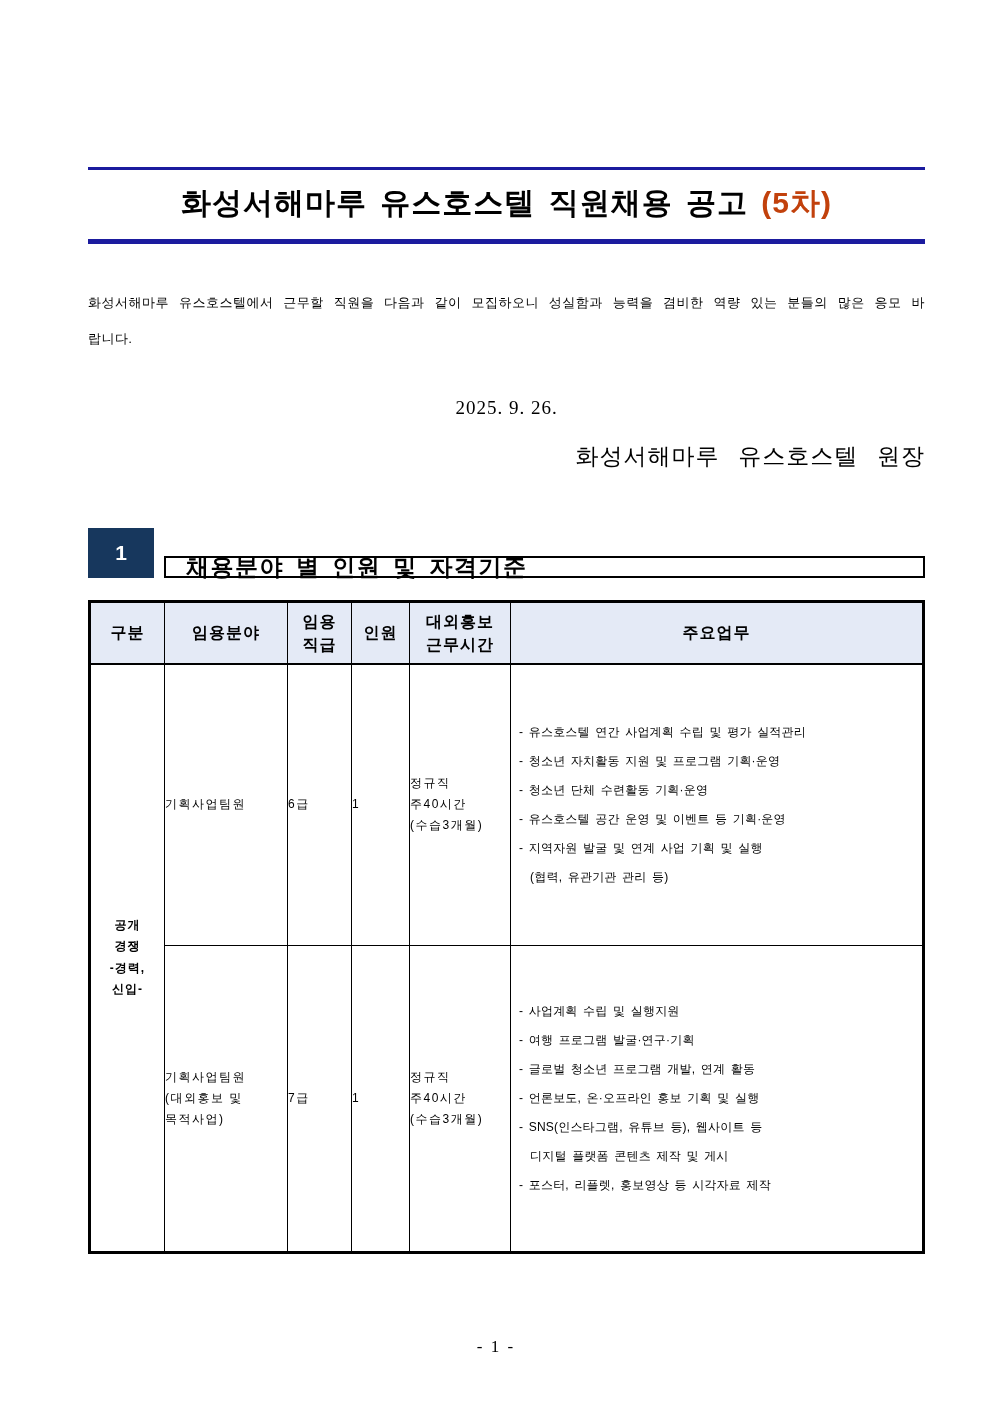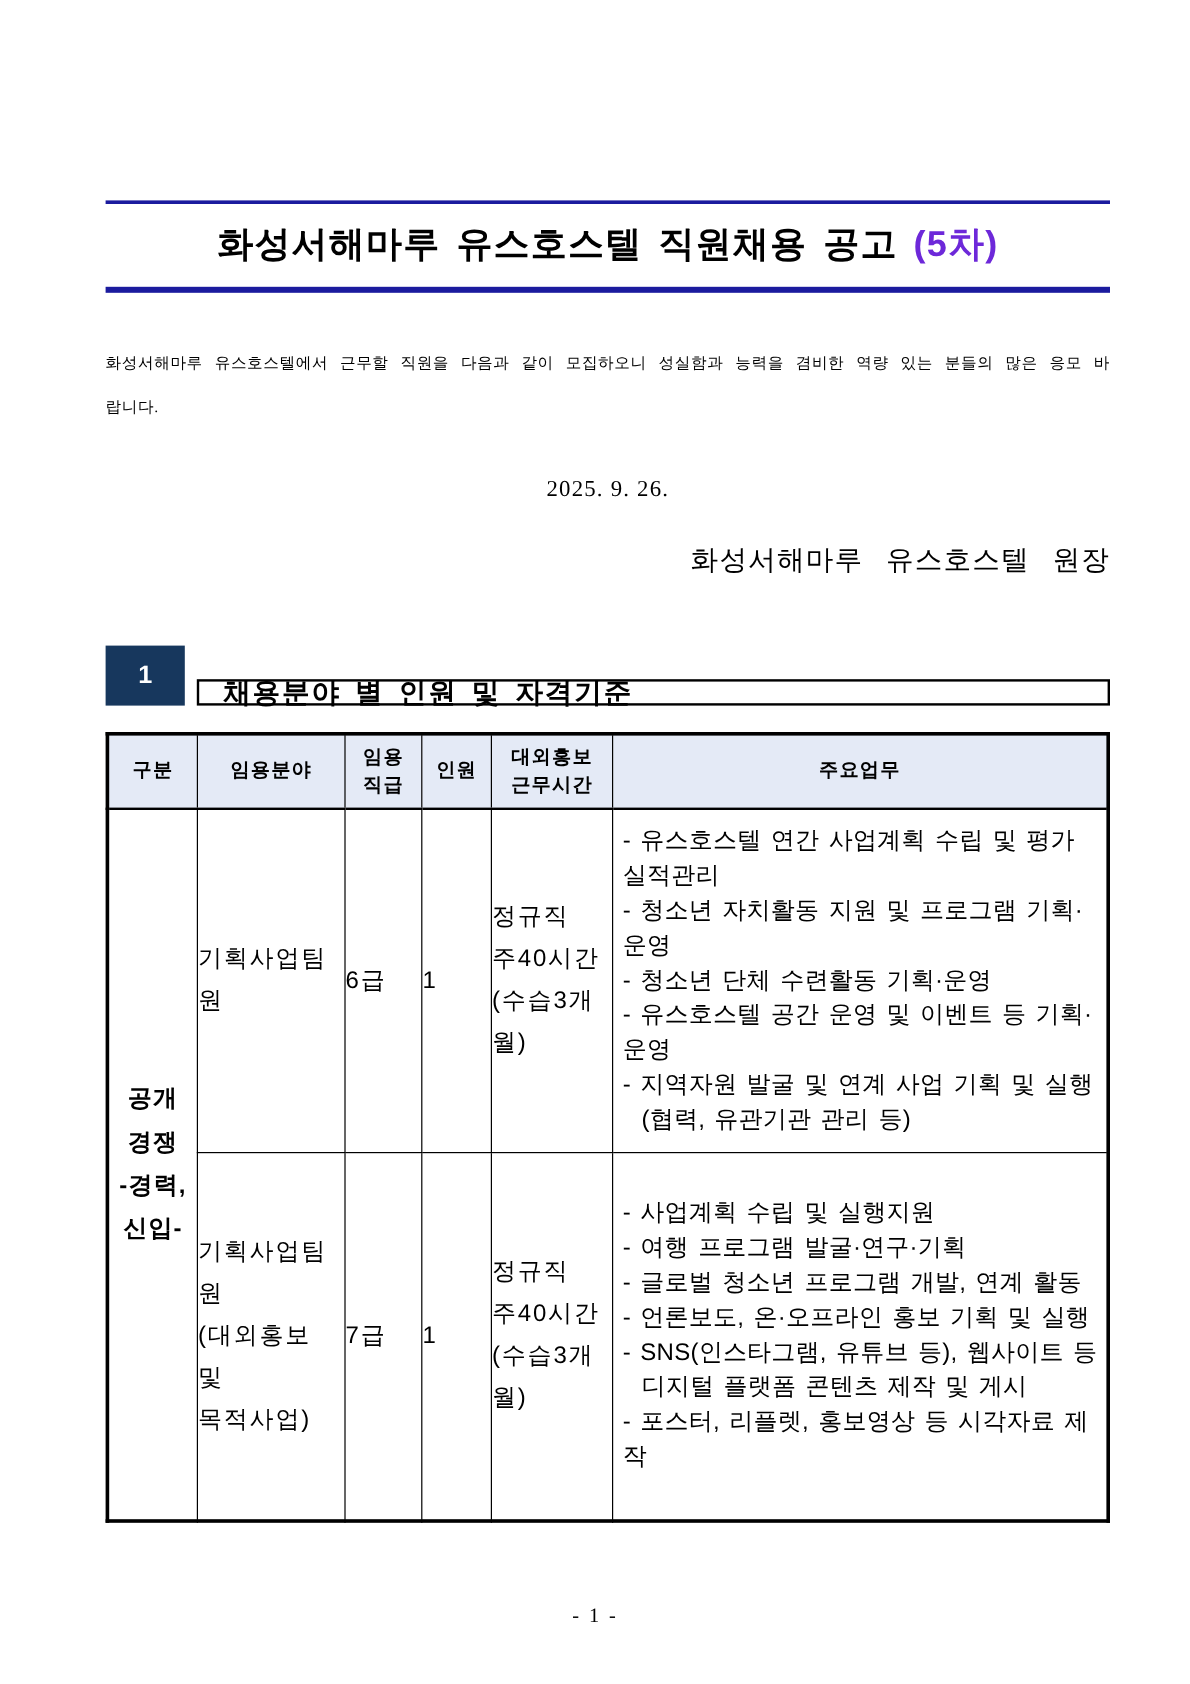--- a/index.html
+++ b/index.html
@@ -32,39 +32,39 @@
   .title-band {
     text-align: center;
     padding: 13px 0 15px 0;
     font-family: "Liberation Sans", sans-serif;
     font-weight: bold;
     font-size: 30px;
     letter-spacing: 1px;
     word-spacing: 4px;
     white-space: nowrap;
   }
-  .title-suffix { color: #6d28d9; }
+  .title-suffix { color: #c2410c; }
 
   
   .intro {
     margin-top: 41px;
     font-size: 13px;
     line-height: 36px;
     text-align: justify;
     word-spacing: 6px;
     letter-spacing: 0.5px;
   }
   .date-line {
     margin-top: 40px;
     text-align: center;
     font-size: 19px;
     letter-spacing: 1px;
   }
   .signature-line {
-    margin-top: 32px;
+    margin-top: 22px;
     text-align: right;
     font-size: 23px;
     letter-spacing: 1px;
     word-spacing: 12px;
   }
 
   
   .section-head {
     margin-top: 56px;
     display: flex;
@@ -116,21 +116,21 @@
     font-size: 16px;
     font-weight: bold;
     text-align: center;
     vertical-align: middle;
     white-space: pre-line;
     line-height: 1.45;
     letter-spacing: 1px;
     border-bottom: 2px solid #000000;
   }
   table.recruit td {
-    font-size: 20px;
+    font-size: 12px;
     vertical-align: middle;
   }
   td.cell-center {
     text-align: left;
     white-space: pre-line;
     line-height: 1.75;
     letter-spacing: 1.5px;
   }
   td.cell-group {
     text-align: center;

